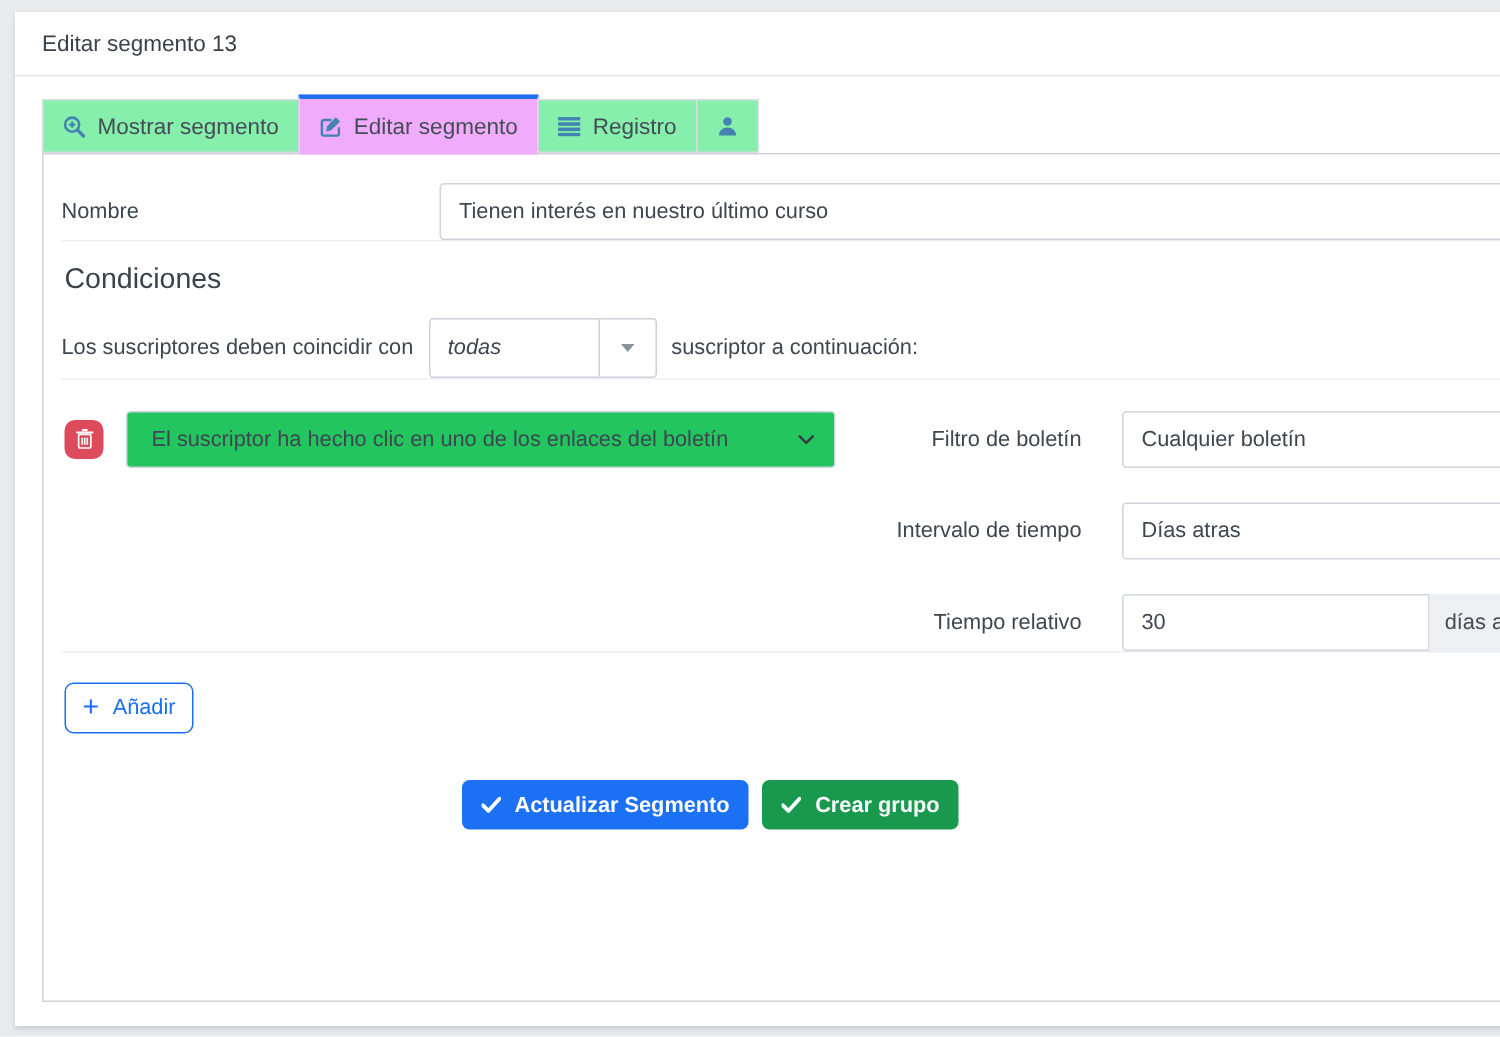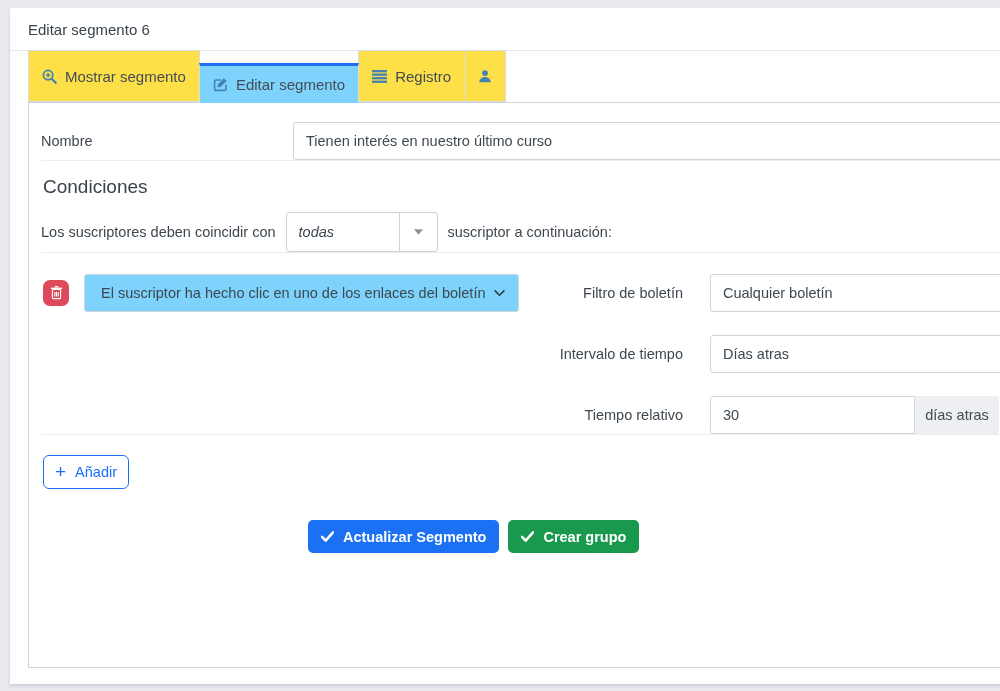--- a/index.html
+++ b/index.html
@@ -14,26 +14,26 @@
     background:#fff;box-shadow:0 2px 3px rgba(30,36,60,.14);
   }
   .panel-header{
     height:42px;display:flex;align-items:center;padding-left:18px;
     border-bottom:1px solid #e6e8eb;font-size:15px;color:#39424c;
   }
   .panel-body{padding:12px 0 0 18px;}
   
   .tabs{display:flex;align-items:flex-end;height:39px;position:relative;z-index:2;}
   .tab{
-    display:flex;align-items:center;gap:8px;height:52px;padding:0 13px;
-    background:#fde047;border:1px solid #d9dde2;margin-right:-1px;
+    display:flex;align-items:center;gap:8px;height:36px;padding:0 13px;
+    background:#86efac;border:1px solid #d9dde2;margin-right:-1px;
     box-sizing:border-box;font-size:15px;color:#444c55;cursor:pointer;white-space:nowrap;
   }
   .tab.active{
-    height:40px;margin-bottom:-1px;background:#7dd3fc;
+    height:40px;margin-bottom:-1px;background:#f0abfc;
     border-top:3px solid #1d70f2;border-bottom:none;z-index:3;position:relative;
   }
   .tab .ticon{display:flex;align-items:center;}
   
   .tab-content{
     position:relative;z-index:1;border:1px solid #ccd3da;background:#fff;
     width:1012px;height:566px;box-sizing:border-box;padding:0 0 0 12px;
   }
   hr.sep{border:none;border-top:1px solid #ebedf0;margin:0;}
   
@@ -59,23 +59,23 @@
     width:37px;border-left:1px solid #ccd2d8;display:flex;align-items:center;justify-content:center;
   }
   .hr2{margin-top:17px;}
   
   .condition-row{display:flex;margin-top:21px;}
   .delete-btn{
     width:26px;height:26px;margin:6px 0 0 2px;border:none;border-radius:7px;
     background:#dc4a5b;display:flex;align-items:center;justify-content:center;cursor:pointer;flex:none;
   }
   .rule-select{
-    width:435px;height:38px;margin-left:15px;border:1px solid #cfd5db;border-radius:3px;
+    width:473px;height:38px;margin-left:15px;border:1px solid #cfd5db;border-radius:3px;
     display:flex;align-items:center;justify-content:space-between;
-    padding:0 13px 0 16px;box-sizing:border-box;background:#7dd3fc;cursor:pointer;flex:none;
+    padding:0 13px 0 16px;box-sizing:border-box;background:#22c55e;cursor:pointer;flex:none;
   }
   .rule-select .val{white-space:nowrap;overflow:hidden;}
   .cond-fields{flex:1;margin-left:29px;display:flex;flex-direction:column;}
   .cond-field-row{display:flex;align-items:center;margin-bottom:23px;}
   .cond-field-row:last-child{margin-bottom:0;}
   .cond-lbl{width:162px;text-align:right;padding-right:27px;box-sizing:border-box;flex:none;}
   .cond-field-row .wide{flex:1;margin-right:14px;}
   .input-group{display:flex;align-items:stretch;}
   .input-group .txt-input{width:205px;border-radius:3px 0 0 3px;}
   .addon{
@@ -98,21 +98,21 @@
     font-size:14.5px;font-weight:700;cursor:pointer;text-align:right;
   }
   .btn-primary{background:#1b70f3;}
   .btn-success{background:#18994e;}
 </style>
 </head>
 <body>
 
 <div class="panel">
   <div class="panel-header">
-    <span>Editar segmento 6</span>
+    <span>Editar segmento 13</span>
   </div>
   <div class="panel-body">
 
     <div class="tabs">
       <div class="tab">
         <span class="ticon">
           <svg width="15" height="15" viewBox="0 0 16 16">
               <circle cx="6.5" cy="6.5" r="5" fill="none" stroke="#4383b2" stroke-width="1.8"></circle>
               <line x1="10.6" y1="10.6" x2="14.6" y2="14.6" stroke="#4383b2" stroke-width="2.4" stroke-linecap="round"></line>
               <line x1="4.3" y1="6.5" x2="8.7" y2="6.5" stroke="#4383b2" stroke-width="1.5"></line>

